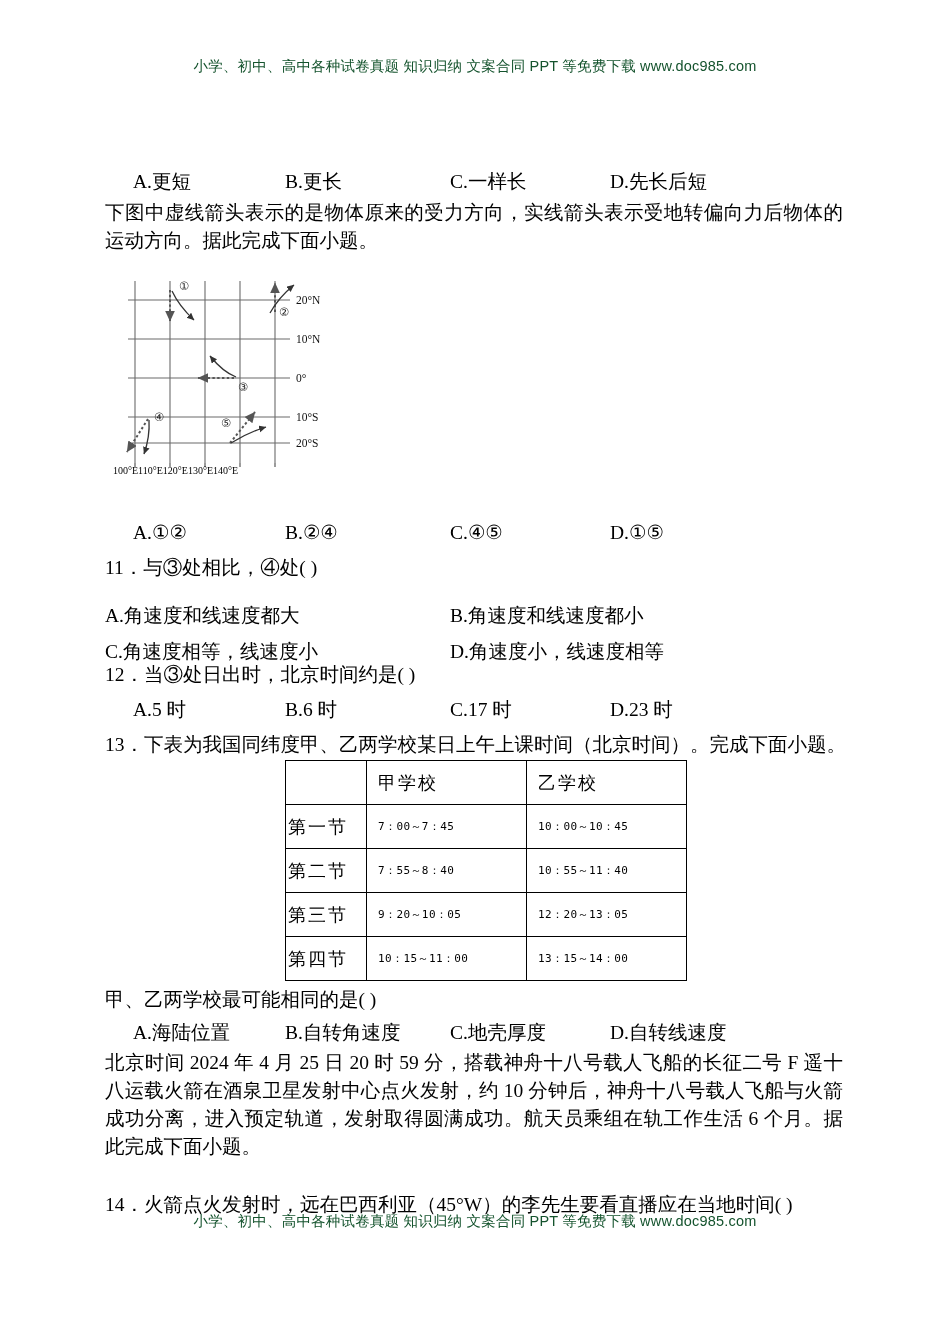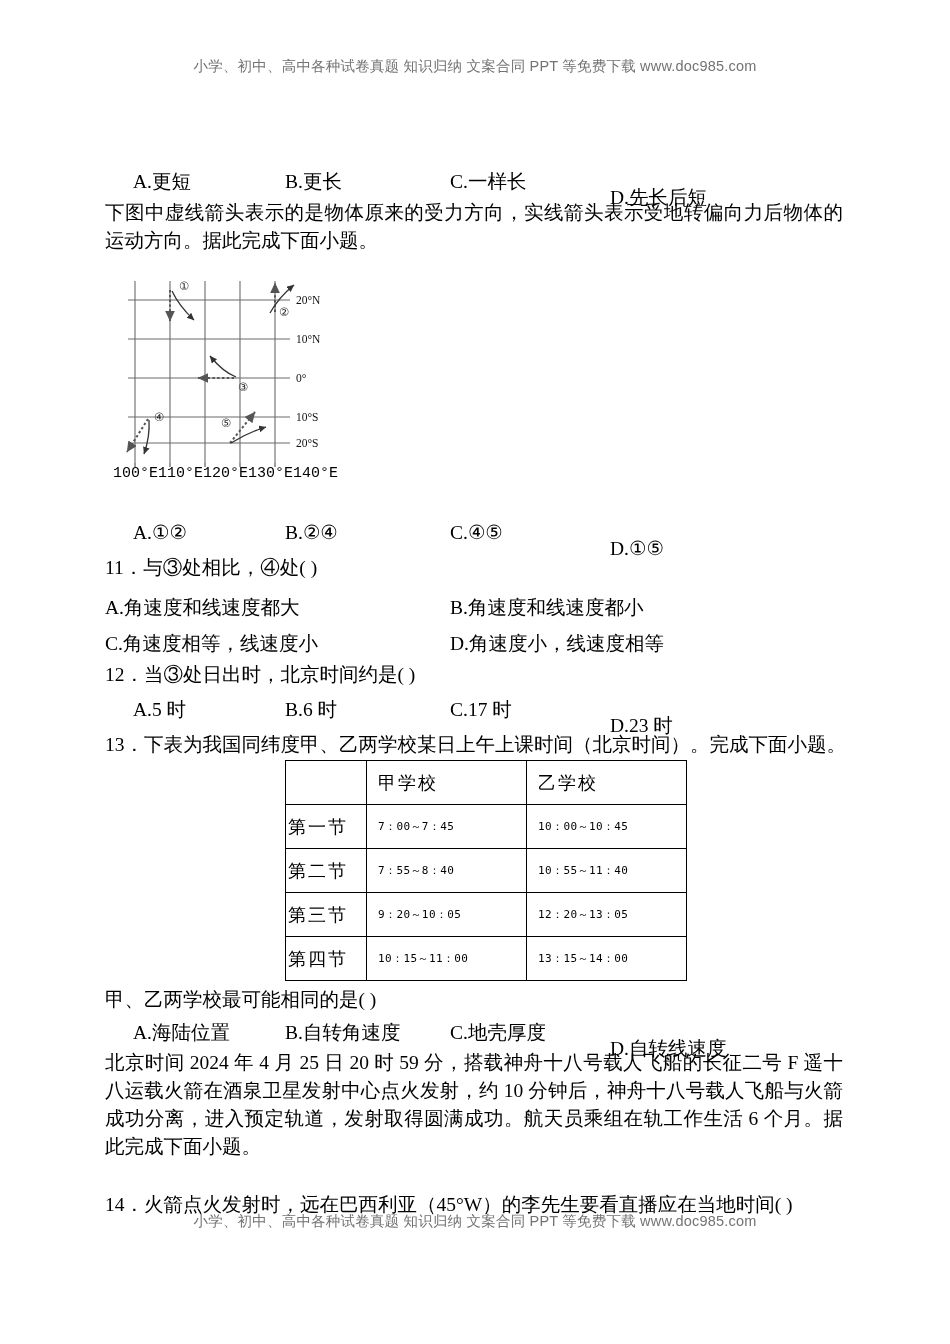--- a/index.html
+++ b/index.html
@@ -21,21 +21,21 @@
     height: 1344px;
     box-sizing: border-box;
     padding: 0 105px;
   }
 
   
   .watermark {
     text-align: center;
     font-family: "Liberation Sans", "DejaVu Sans", sans-serif;
     font-size: 14.5px;
-    color: #737373;
+    color: #14532d;
     letter-spacing: 0.2px;
     white-space: nowrap;
   }
   .watermark-top {
     position: absolute;
     left: 0; right: 0;
     top: 57px;
   }
   .watermark-bottom {
     position: absolute;
@@ -64,24 +64,24 @@
     line-height: 37px;
   }
   .opts > span {
     position: absolute;
     top: 0;
     white-space: nowrap;
   }
   .o1 { left: 0px; margin-left: 28px; }
   .o2 { left: 180px; }
   .o3 { left: 345px; }
-  .o4 { left: 505px; margin-top: 16px; }
-
-  
-  .opts2 > span { position: absolute; top: 4px; white-space: nowrap; text-align: right; }
+  .o4 { left: 505px; }
+
+  
+  .opts2 > span { position: absolute; top: 12px; white-space: nowrap; text-align: right; }
   .w1 { left: 0px; }
   .w2 { left: 345px; }
 
   
   #q9            { position: absolute; left: 105px; top: 126px; }
   #q9opts        { position: absolute; left: 105px; top: 163px; width: 740px; }
   #intro1        { position: absolute; left: 105px; top: 199px; width: 738px; }
   #figure        { position: absolute; left: 118px; top: 277px; }
   #q10           { position: absolute; left: 105px; top: 480px; }
   #q10opts       { position: absolute; left: 105px; top: 514px; width: 740px; }
@@ -224,21 +224,21 @@
         <g font-family="Liberation Serif, DejaVu Serif, serif" font-size="11.5" fill="#111">
           <text x="178" y="27">20°N</text>
           <text x="178" y="66">10°N</text>
           <text x="178" y="105">0°</text>
           <text x="178" y="144">10°S</text>
           <text x="178" y="170">20°S</text>
         </g>
       </svg>
 
       <div style="position:absolute; left:-5px; top:188px; width:230px;
-                  font-family:Liberation Mono, monospace; font-size:15px; white-space:nowrap;">
+                  font-family:Liberation Serif, serif; font-size:10px; white-space:nowrap;">
         <span>100°E</span><span>110°E</span><span>120°E</span><span>130°E</span><span>140°E</span>
       </div>
     </div>
   </div>
 
   <div id="q10opts" class="opts">
     <span class="o1">A.①②</span>
     <span class="o2">B.②④</span>
     <span class="o3">C.④⑤</span>
     <span class="o4">D.①⑤</span>

